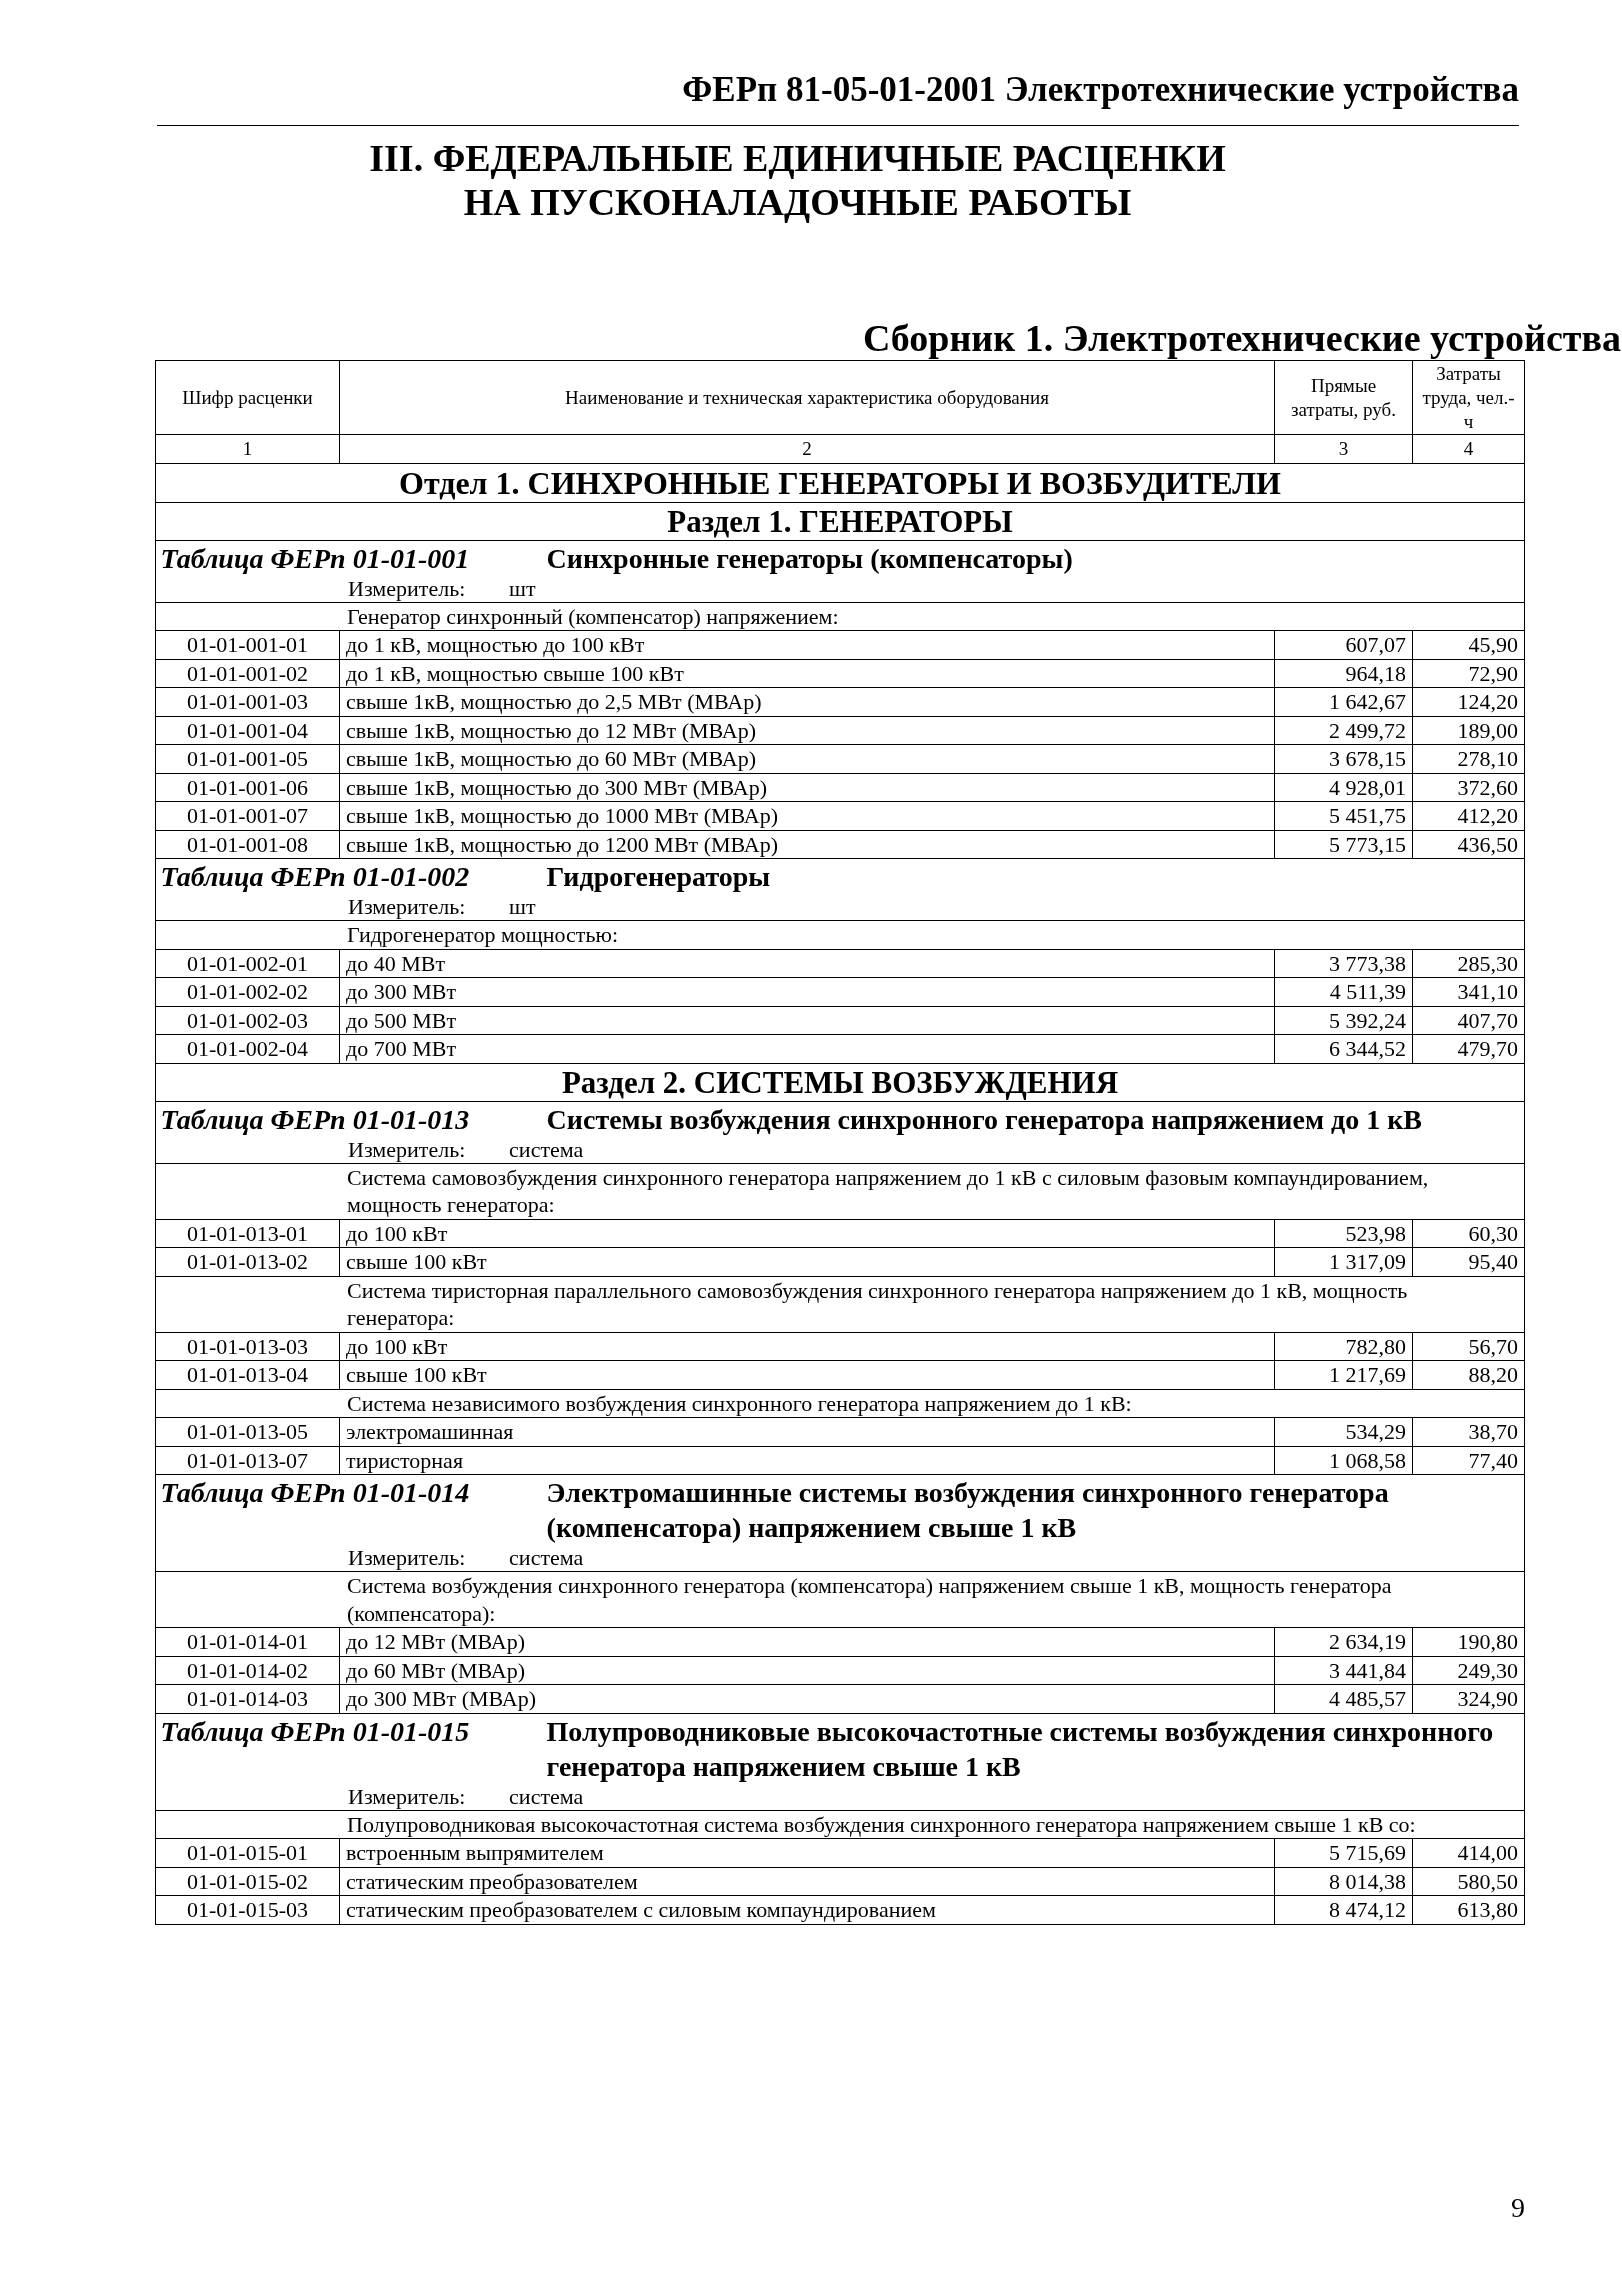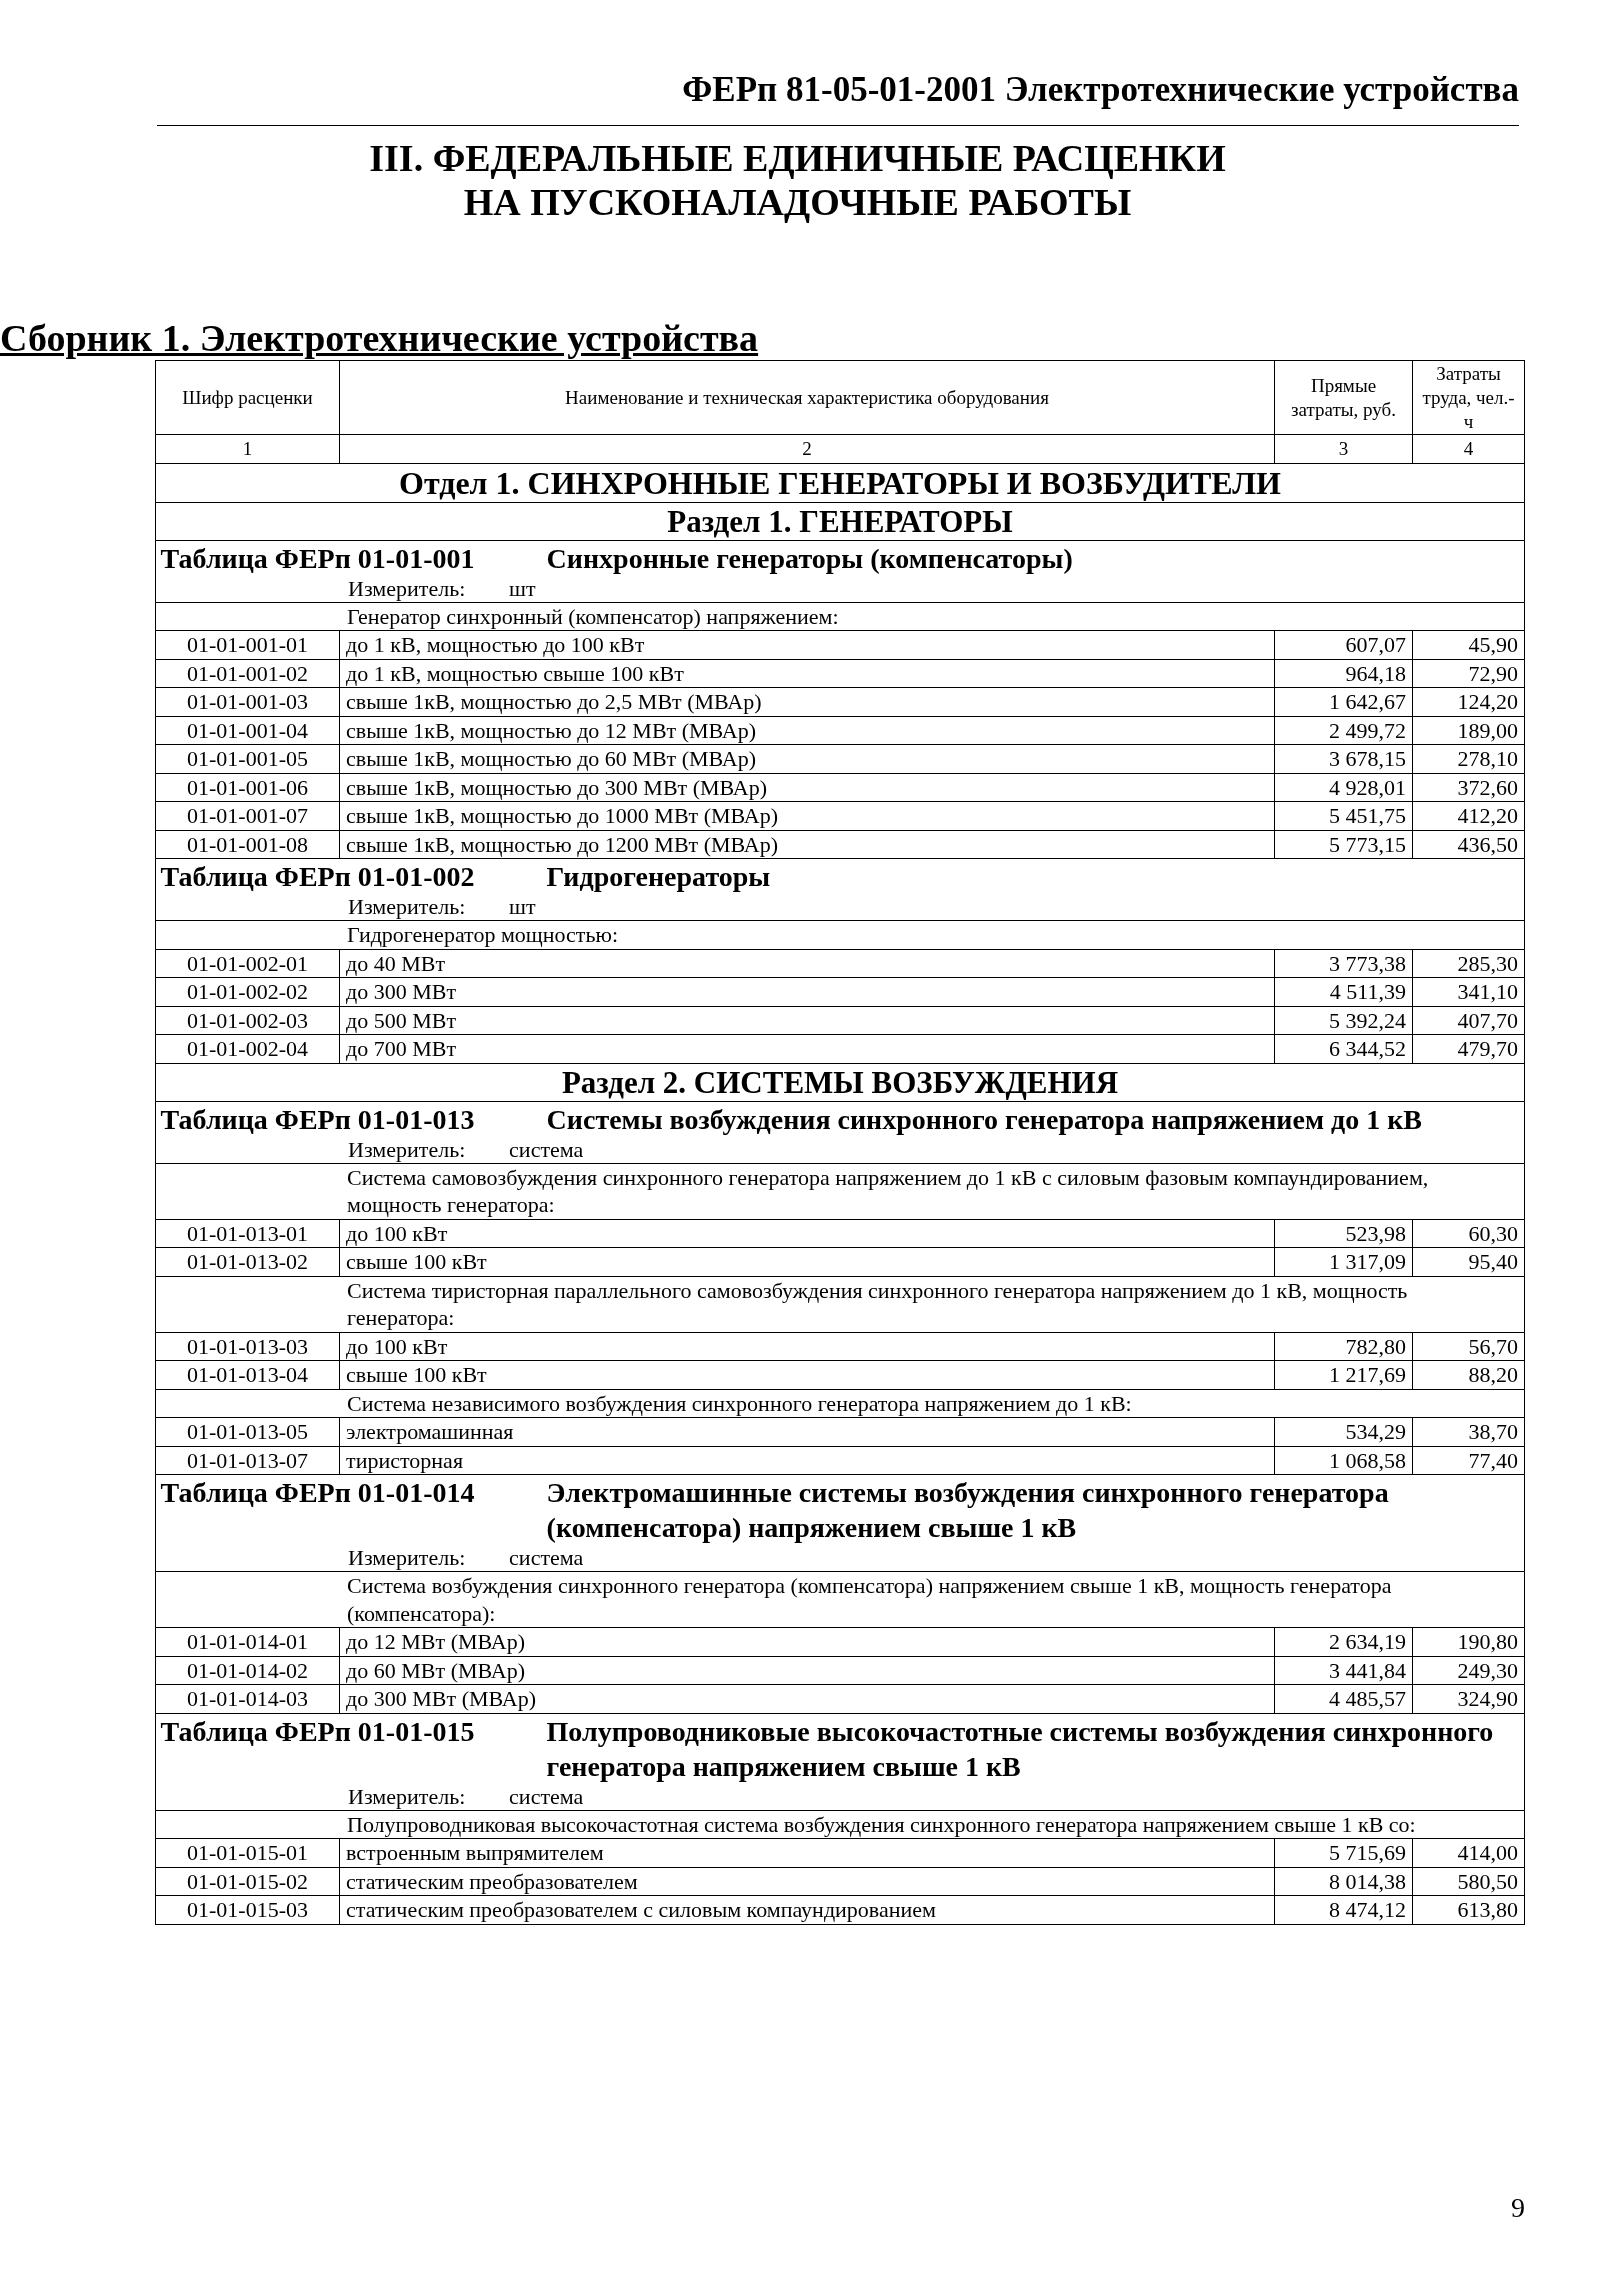--- a/index.html
+++ b/index.html
@@ -10,43 +10,43 @@
   .running-header {
     position: absolute; left: 157px; top: 73px; width: 1362px;
     text-align: right; font-size: 35px; line-height: 34px;
     border-bottom: 1.5px solid #000; padding-bottom: 18px; font-weight: bold;
   }
   .doc-title {
     position: absolute; left: 0; top: 136px; width: 1595px; text-align: center;
     font-weight: bold; font-size: 38px; line-height: 44px;
   }
   .collection-title {
-    position: absolute; left: 0; top: 315px; width: 1621px; text-align: left;
-    font-weight: bold; font-size: 38px; line-height: 46px; text-decoration: underline;
+    position: absolute; left: 0; top: 315px; width: 1621px; text-align: right;
+    font-weight: bold; font-size: 38px; line-height: 46px;
   }
   table.rates {
     position: absolute; left: 155px; top: 360px; width: 1368px;
     border-collapse: collapse; table-layout: fixed;
     font-size: 22px; line-height: 27.5px;
   }
   table.rates td, table.rates th {
     border: 1.5px solid #000; padding: 0 6.1px; vertical-align: middle;
   }
   col.c1 { width: 184px; } col.c2 { width: 935px; } col.c3 { width: 138px; } col.c4 { width: 112px; }
   th.hdr { font-weight: normal; font-size: 19px; line-height: 24px; height: 73px; text-align: center; }
   td.num-hdr { text-align: center; font-size: 19px; height: 23px; padding: 0; }
   td.code { text-align: center; white-space: nowrap; }
   td.val { text-align: right; white-space: nowrap; padding-right: 4.6px; }
   td.desc { padding-left: 32px; }
   tr.dept td { text-align: center; font-weight: bold; font-size: 32px; line-height: 38px; }
   tr.section td { text-align: center; font-weight: bold; font-size: 31px; line-height: 37px; }
   tr.tbl-head td { border-bottom: none; padding: 0 4.6px; }
   tr.meter td { border-top: none; }
   .tbl-title { display: flex; font-weight: bold; font-size: 28px; line-height: 35px; }
-  .tbl-title .tid { width: 386px; flex: none; }
+  .tbl-title .tid { width: 386px; flex: none; font-style: italic; }
   .tbl-title .tname { flex: 1; }
   .meter-line { padding-left: 186px; font-size: 22px; line-height: 26px; }
   .meter-line .mlabel { display: inline-block; width: 161px; }
   tr.group td { padding-left: 191px; font-size: 22px; line-height: 27.5px; }
   .page-number { position: absolute; left: 1511px; top: 2192px; font-size: 28px; }
 </style>
 </head>
 <body>
 
 <div class="running-header">ФЕРп 81-05-01-2001 Электротехнические устройства</div>

